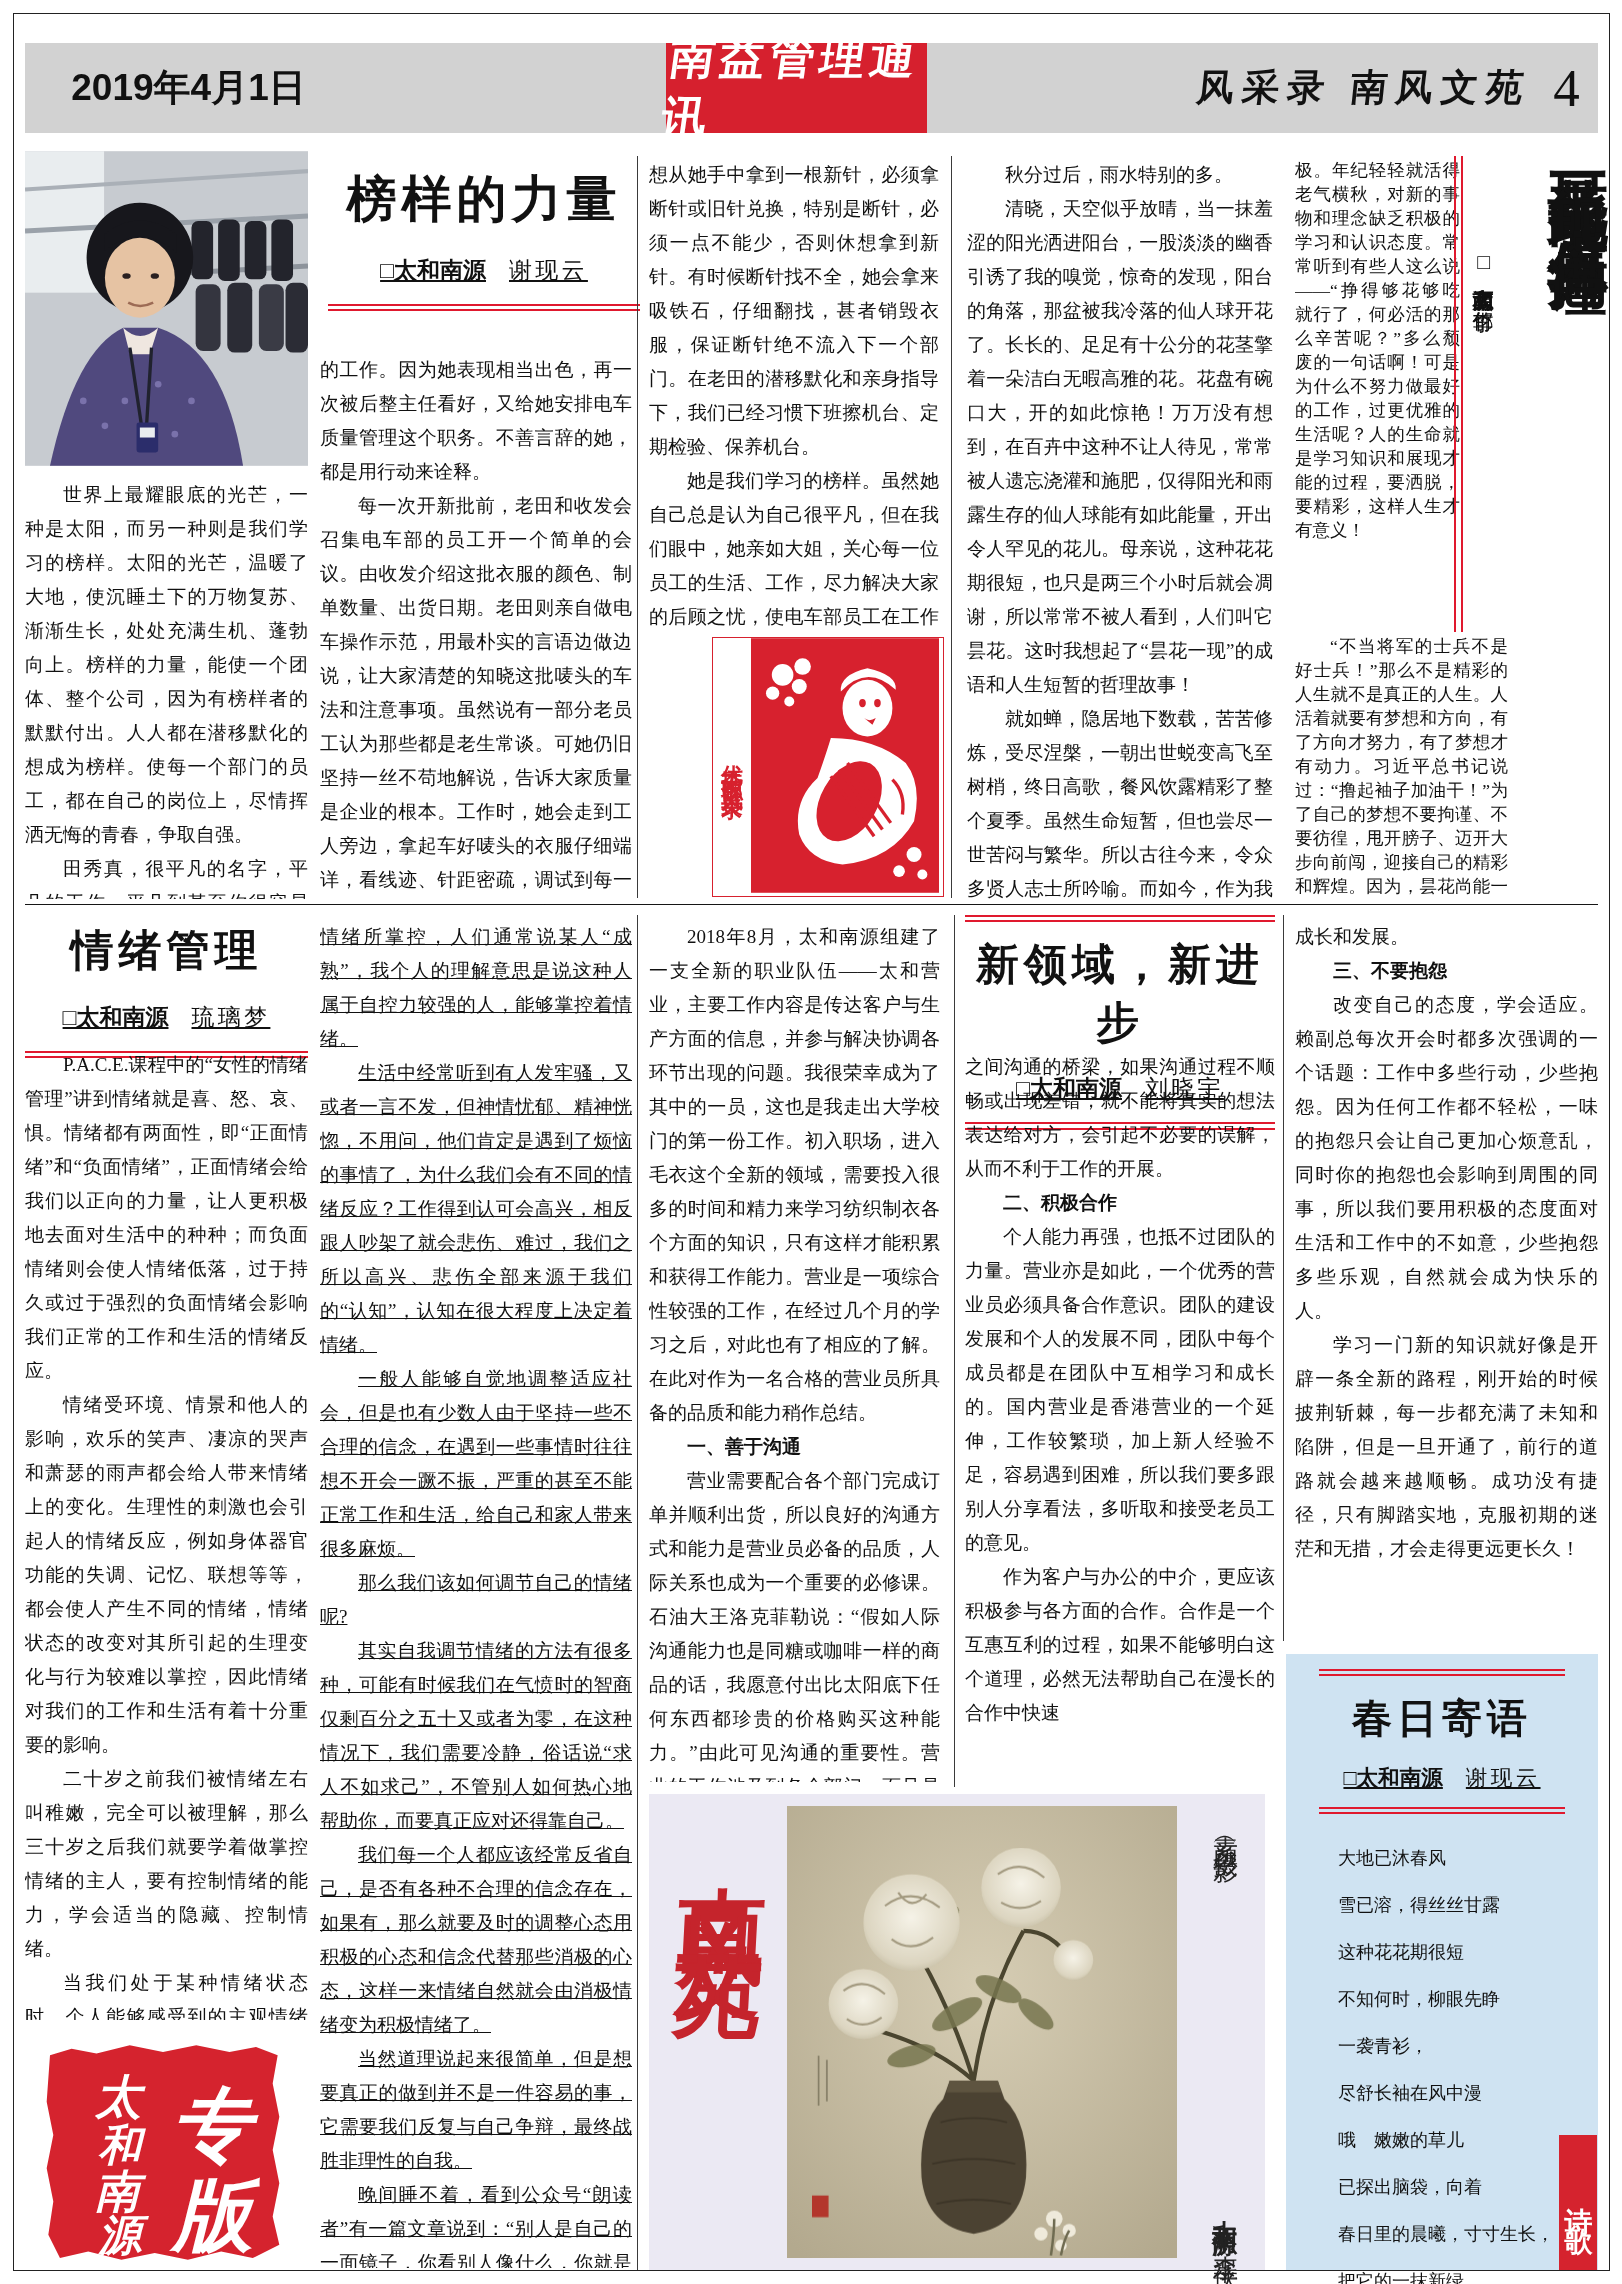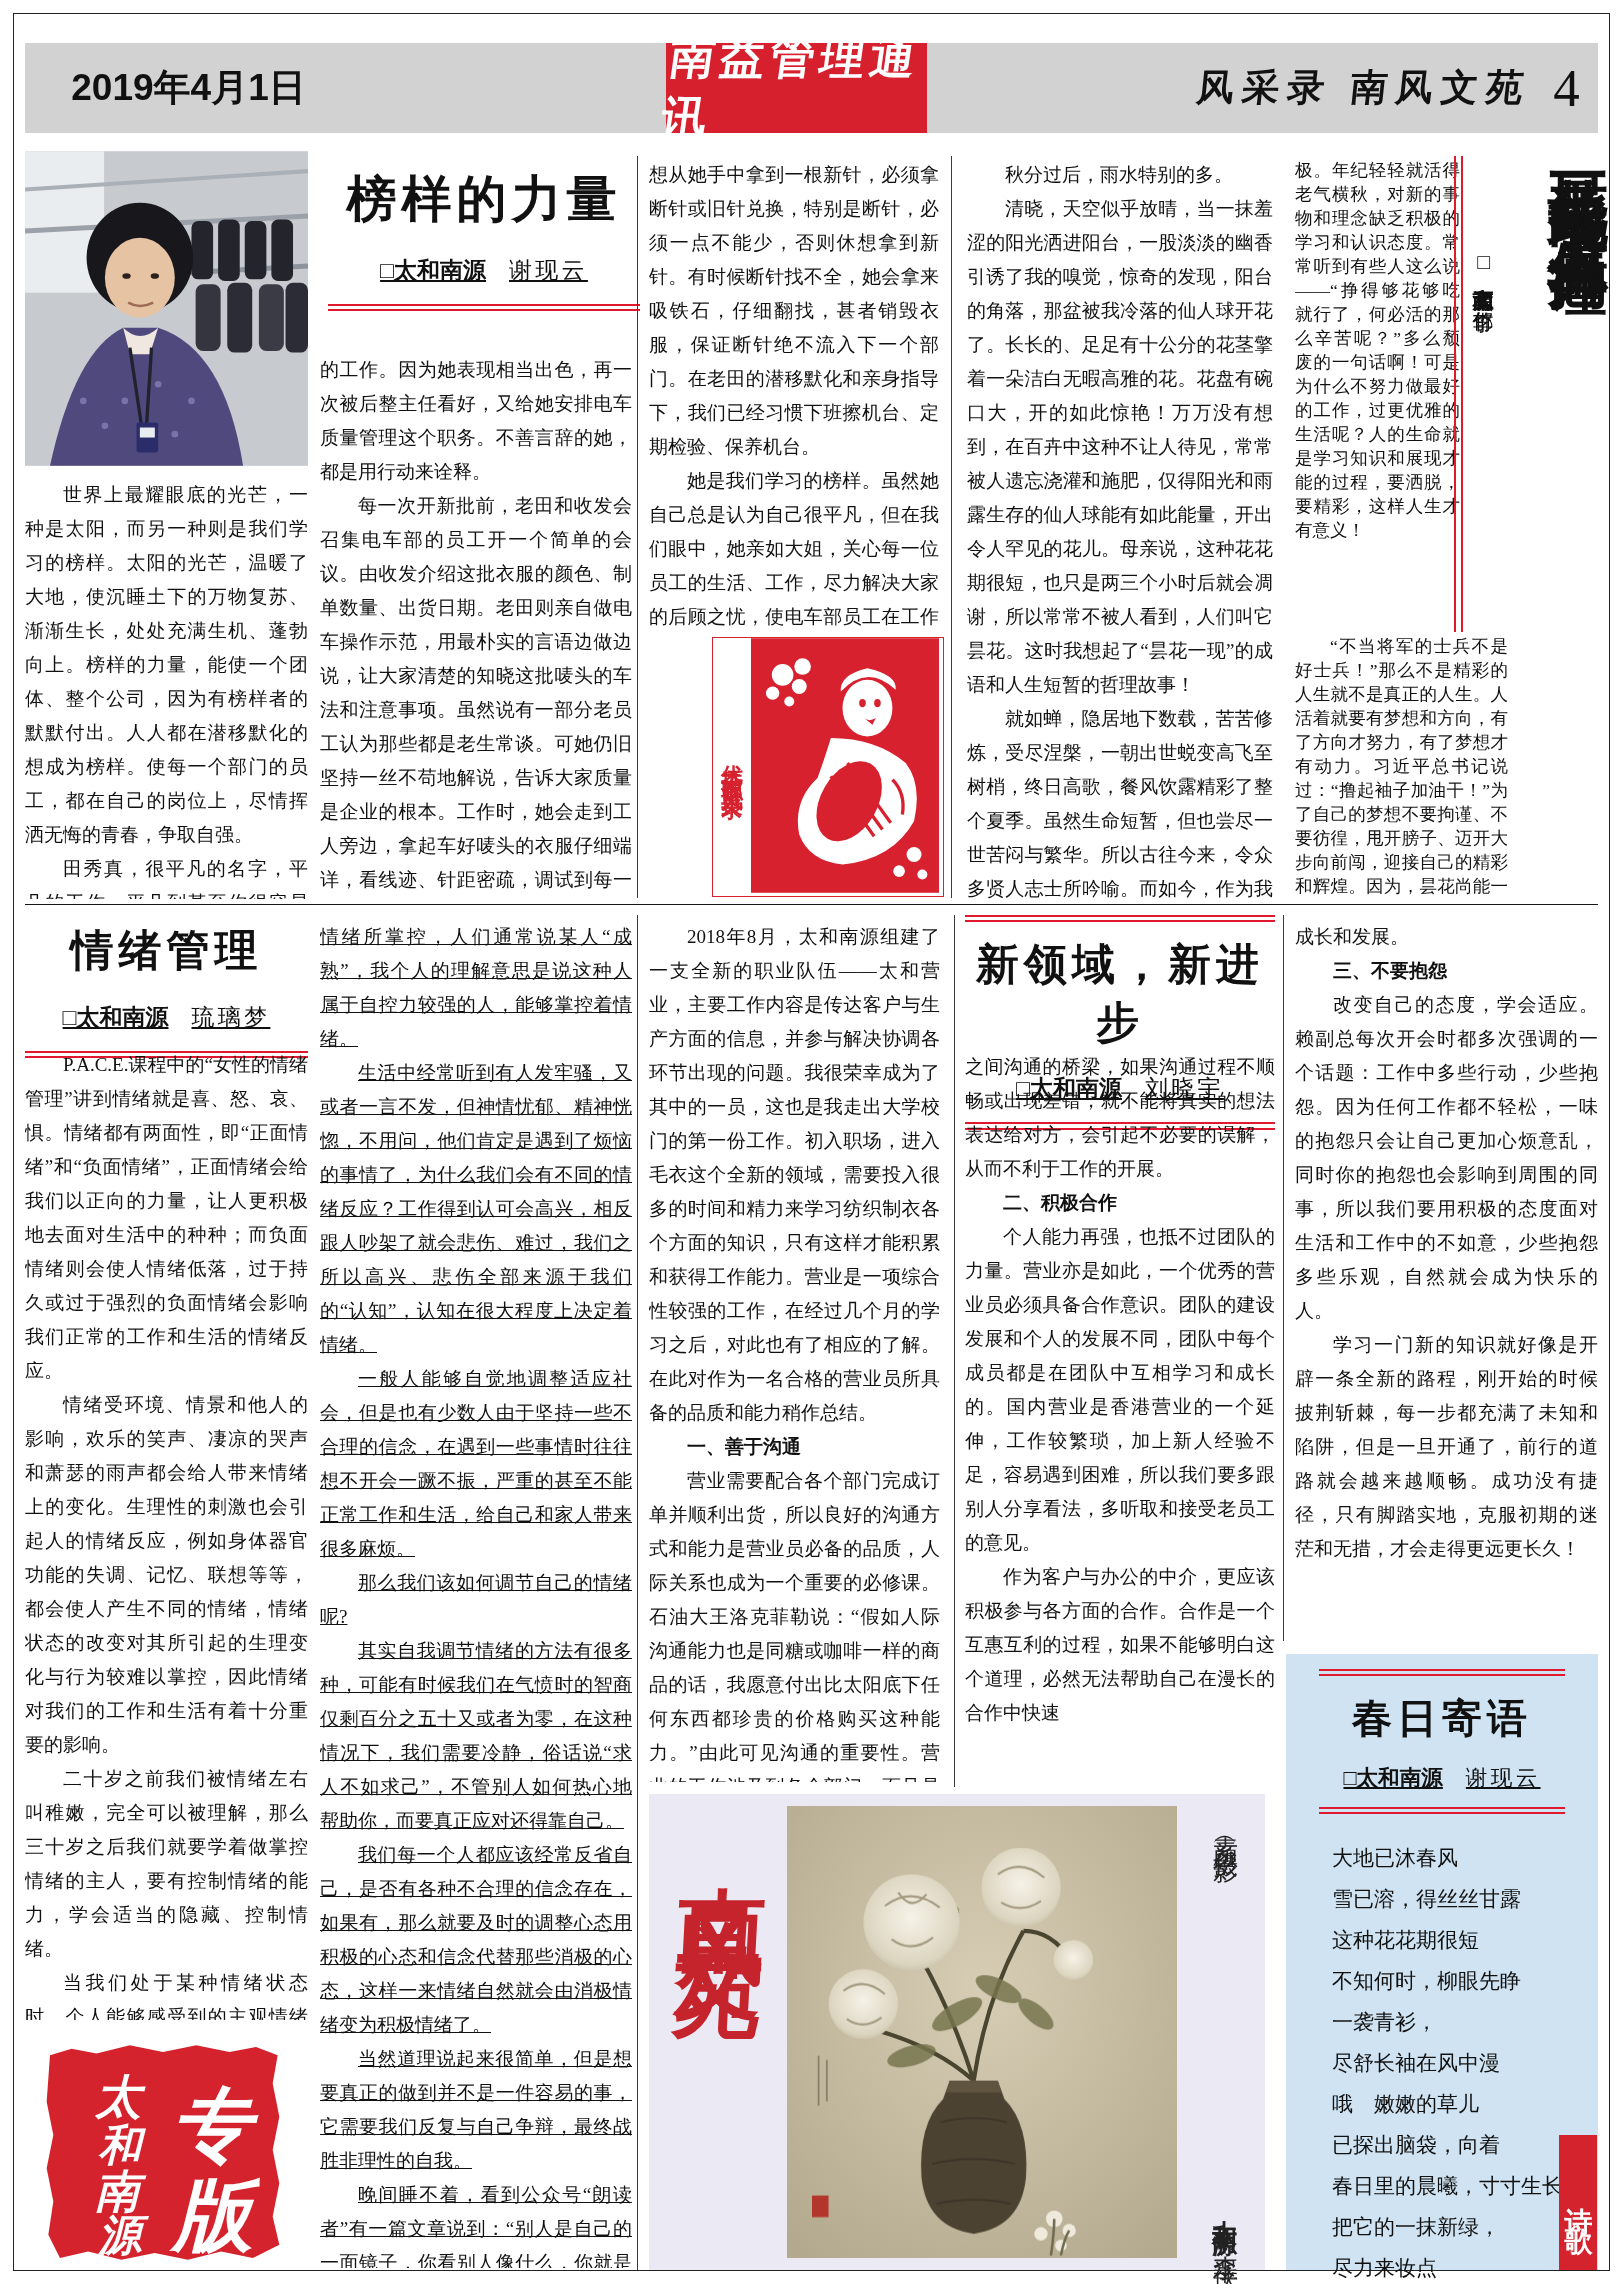--- a/index.html
+++ b/index.html
@@ -54,21 +54,21 @@
   .paintwrap{flex:1;padding:11.6px 5px;}
   .capcol{width:83px;position:relative;}
   .cap1{position:absolute;right:23px;top:21.6px;font-size:25px;letter-spacing:5.8px;color:#222;}
   .cap2{position:absolute;right:23px;bottom:21.6px;font-size:25px;letter-spacing:4.2px;color:#222;
         font-weight:bold;font-family:"Liberation Sans","DejaVu Sans",sans-serif;}
   .cap2 .aut{font-weight:normal;font-family:"Liberation Serif",serif;margin-top:20px;display:inline-block;}
   
   .bluebox{position:absolute;left:1286px;top:1654px;width:312px;height:616px;background:#cfe3f2;}
   .bluebox .inner{padding:11.6px 33px 0 33px;text-align:center;}
   .poem{margin:28px 0 0 38px;text-align:left;}
-  .poem p{margin:8px;font-size:21px;line-height:33px;text-indent:0;}
+  .poem p{margin:14px;font-size:18px;line-height:33px;text-indent:0;}
   .ptab{position:absolute;left:1559px;top:2135px;width:38px;height:135px;background:#d5232e;color:#fff;
         display:flex;align-items:center;justify-content:center;font-size:28px;font-weight:bold;letter-spacing:21.6px;
         padding-top:8.3px;box-sizing:border-box;}
   .seal{position:absolute;left:38px;top:2037px;width:250px;height:231px;}
 </style>
 </head>
 <body>
 
 <div class="page">
   <div class="pborder"></div>

